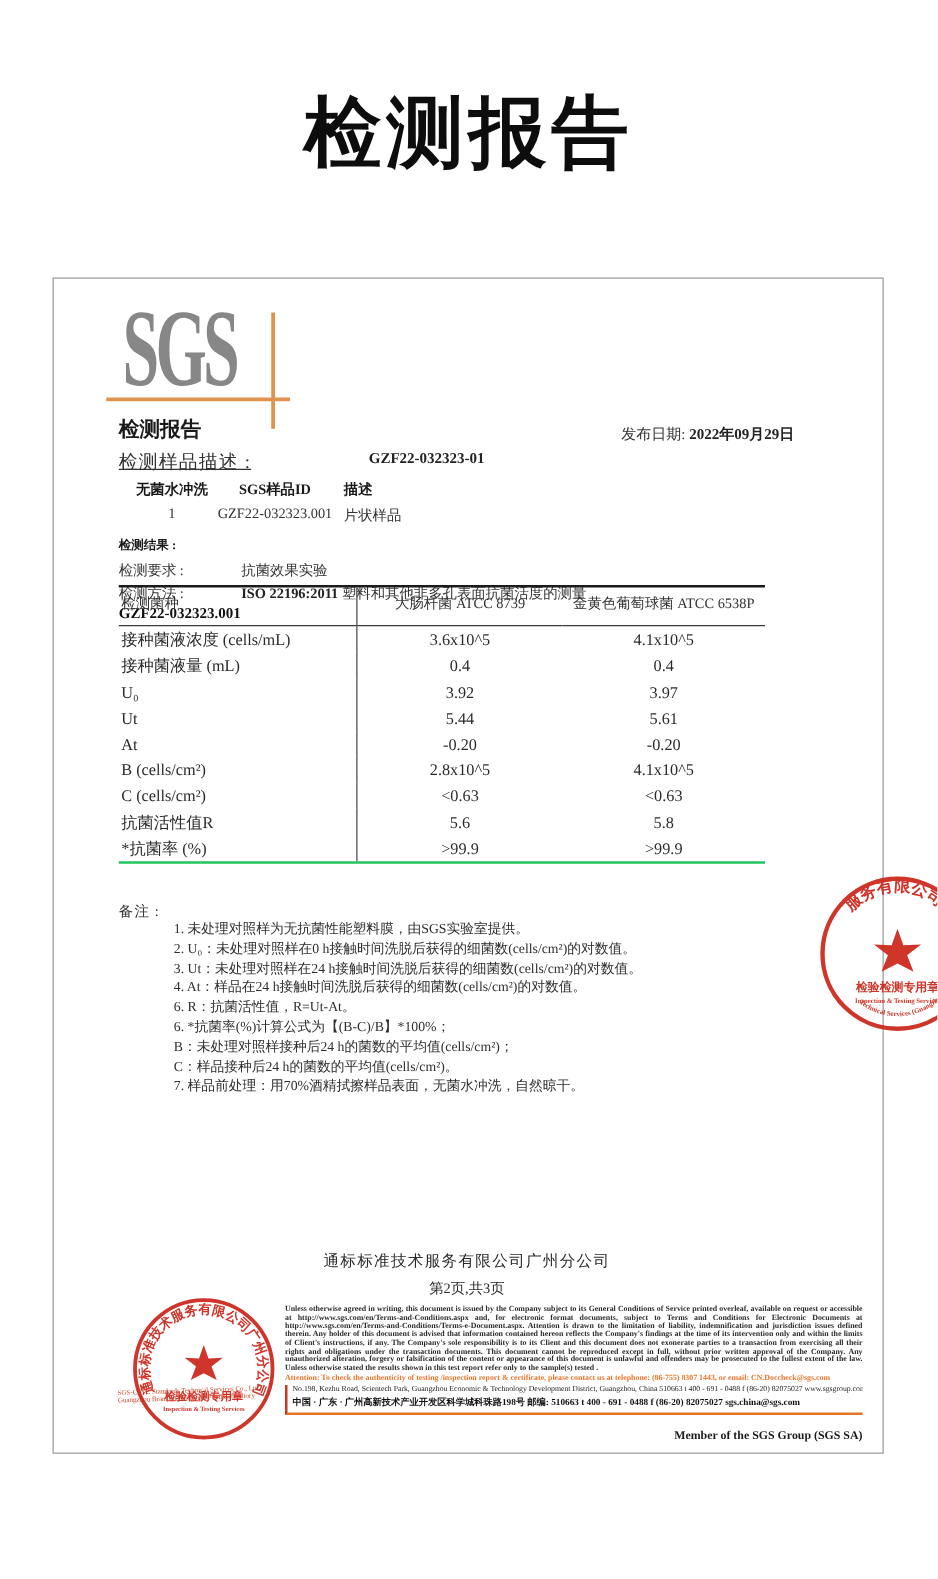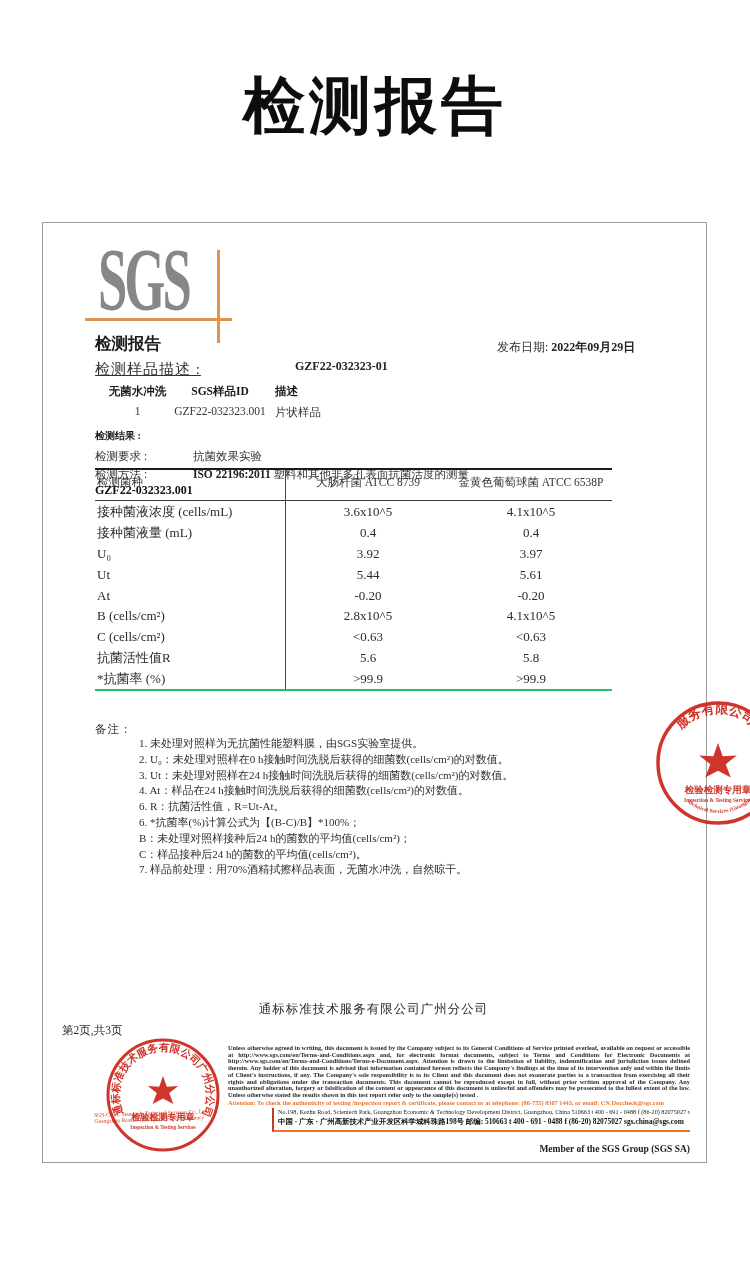--- a/index.html
+++ b/index.html
@@ -44,27 +44,27 @@
   .rt-c1{width:190px;text-align:left;padding-left:2px;}
   .rt-c2{width:165px;text-align:center;border-left:1px solid #4a4a4a;}
   .rt-c3{width:162px;text-align:center;}
   .rt-header > div{height:31px;padding-top:5px;font-size:11.5px;color:#333;border-bottom:1px solid #3a3a3a;}
   .rt-data > div{height:20.9px;line-height:21px;font-size:13px;color:#2b2b2b;}
 
   .notes-label{left:95px;top:722px;font-size:11.5px;color:#333;letter-spacing:1px;}
   .notes{left:139px;top:736px;font-size:11px;line-height:15.8px;color:#2e2e2e;white-space:nowrap;}
 
   .company{left:42px;top:1001px;width:663px;text-align:center;font-size:12.5px;color:#2a2a2a;letter-spacing:1px;}
-  .page-ind{left:42px;top:1023px;width:663px;font-size:11.5px;color:#2a2a2a;padding-left:20px;}
+  .page-ind{left:42px;top:1023px;width:663px;text-align:center;font-size:11.5px;color:#2a2a2a;}
 
   .footer-text{left:228px;top:1045px;width:462px;}
   .disclaimer{font-size:6.3px;line-height:6.7px;text-align:justify;color:#2b2b2b;font-weight:bold;}
   .attention{margin-top:1px;font-size:6.3px;line-height:6.8px;font-weight:bold;color:#e8762e;}
   .addresses{margin-top:2px;border-left:2px solid #c43b20;padding-left:4px;
-             border-bottom:2.5px solid #e87226;padding-bottom:3px;margin-left:44px;}
+             border-bottom:2.5px solid #e87226;padding-bottom:3px;}
   .addr-en{font-size:6.2px;color:#222;white-space:nowrap;overflow:hidden;}
   .addr-cn{font-size:7.4px;font-weight:bold;color:#111;white-space:nowrap;overflow:hidden;margin-top:2px;}
   .member{left:0;top:1144px;width:690px;text-align:right;font-size:9.5px;font-weight:bold;color:#1a1a1a;}
 
   .stamp{opacity:.92;}
   .stamp-left{left:104px;top:1036px;}
   .stamp-right{left:653px;top:698px;}
   .stamp-sub{left:94px;top:1112px;width:160px;color:#cf4526;font-size:5.6px;line-height:6.4px;
              transform:rotate(-2deg);transform-origin:left top;white-space:nowrap;}
 </style>

